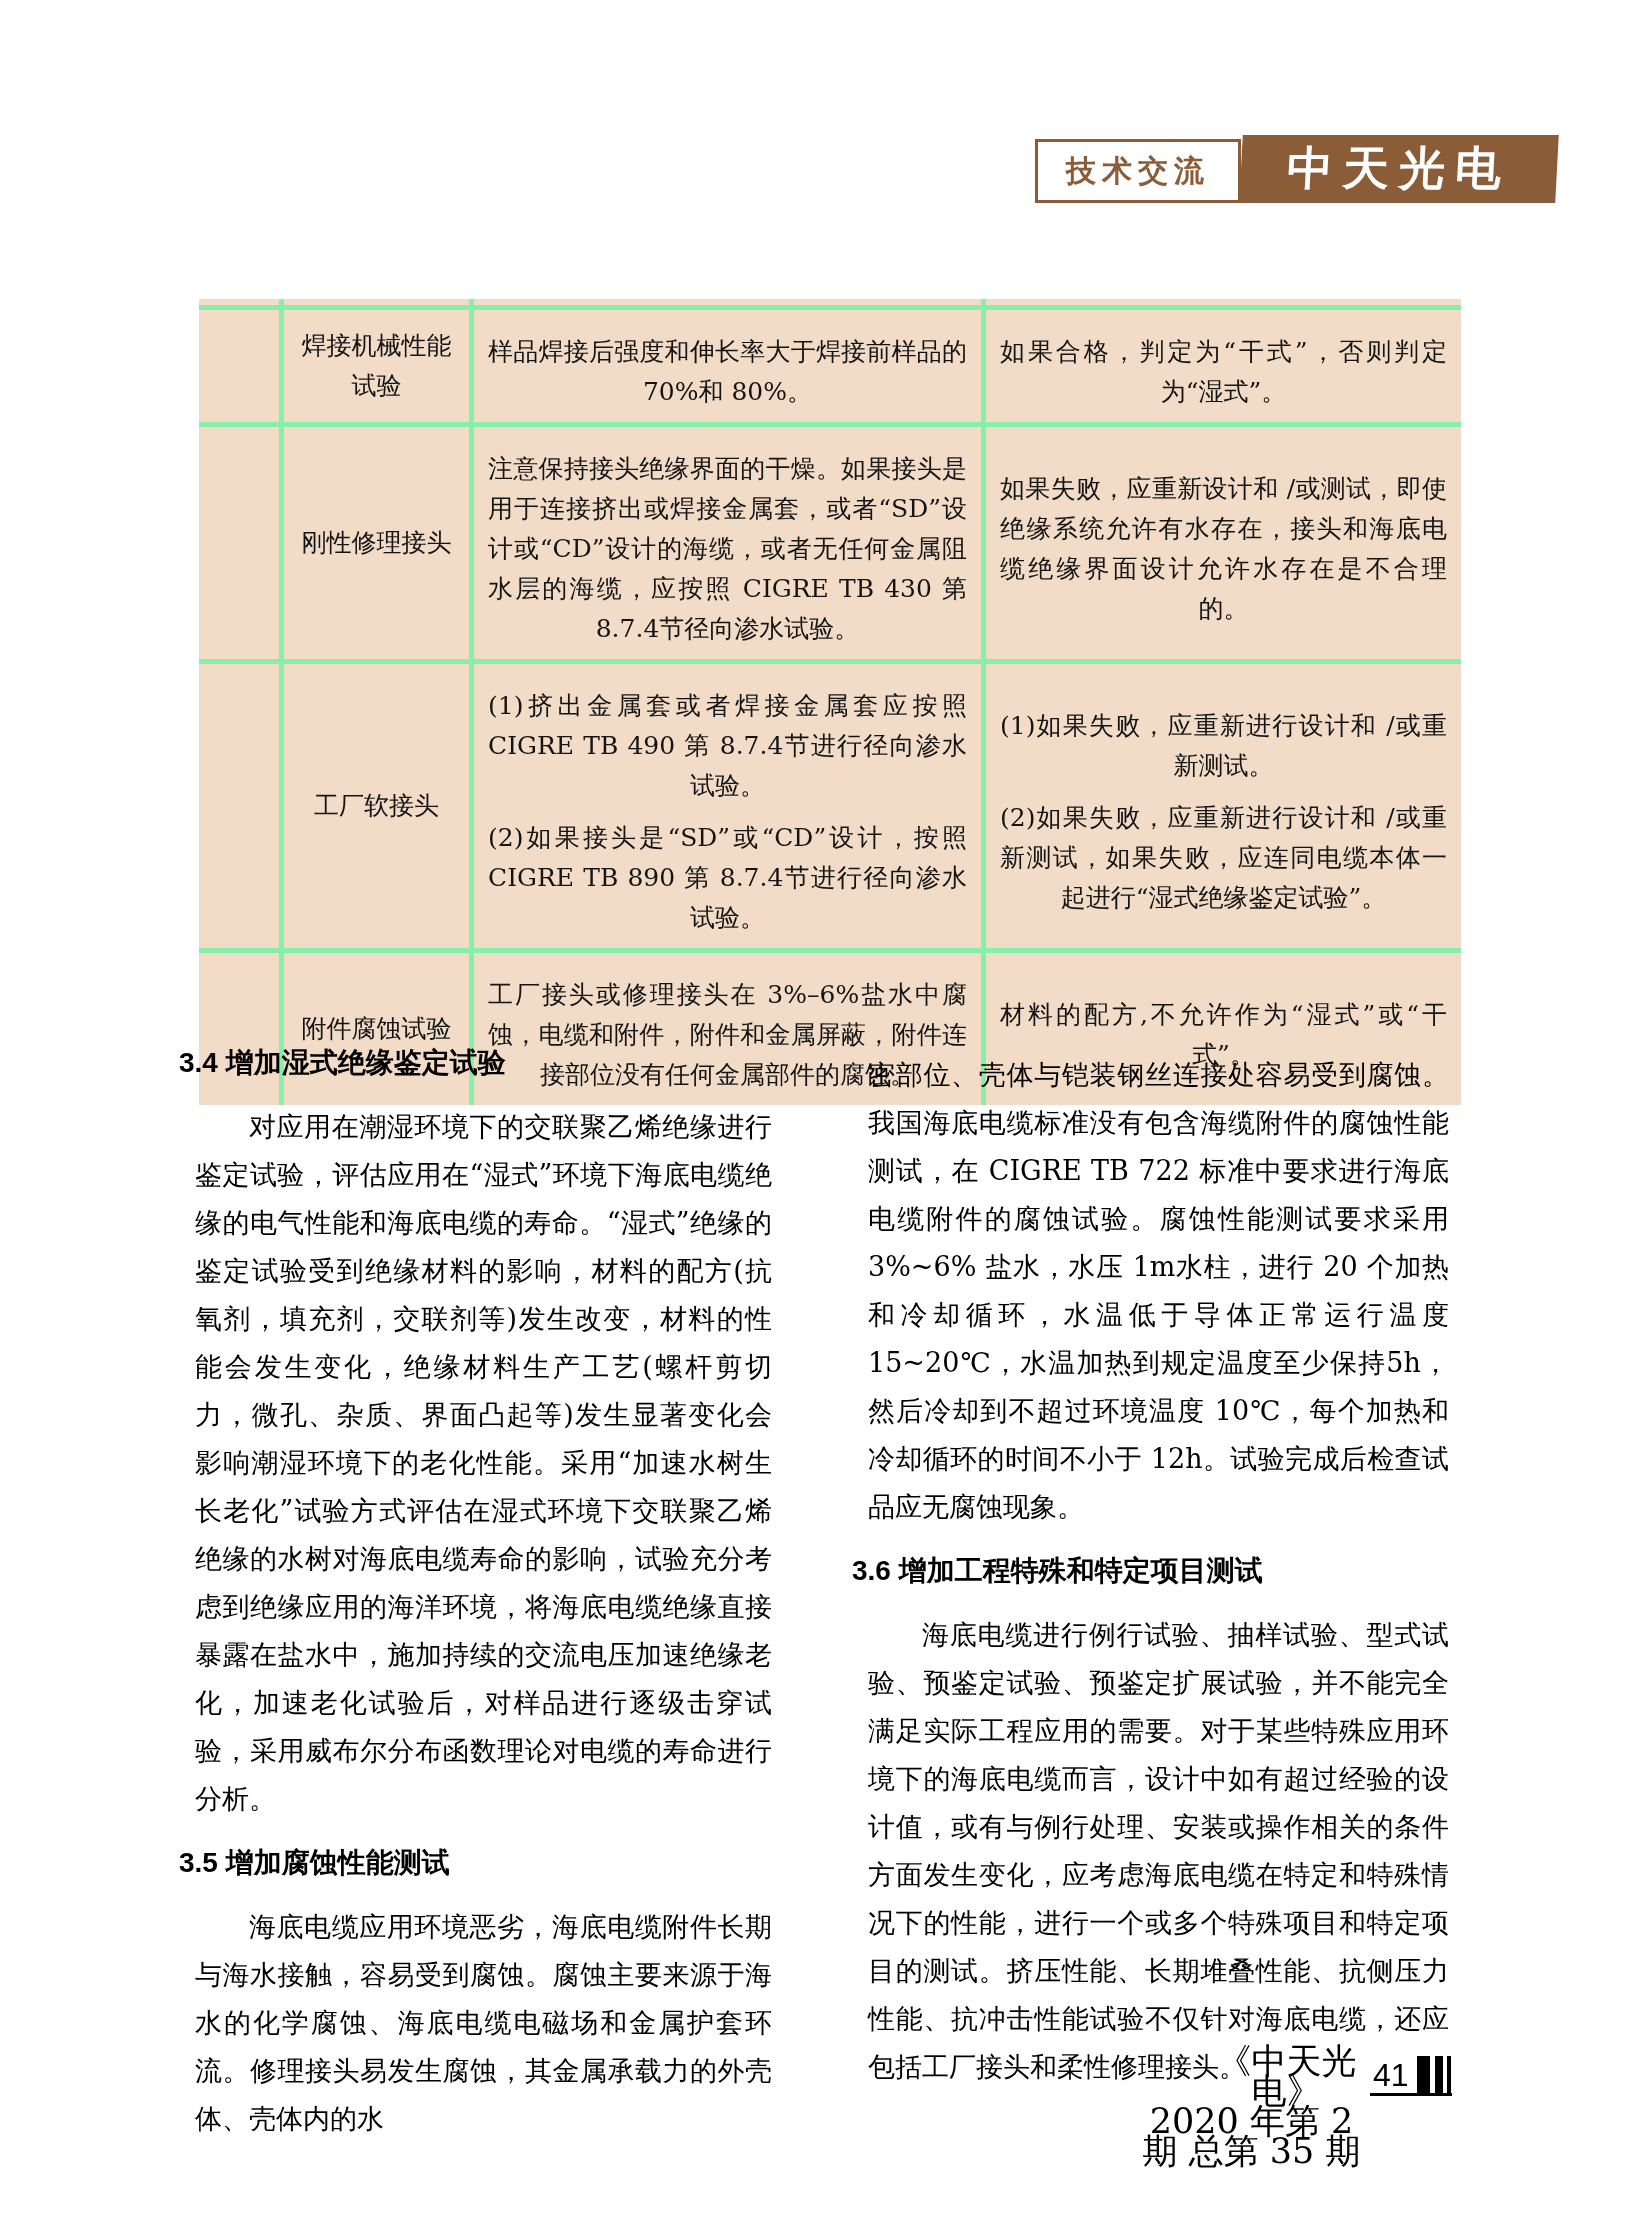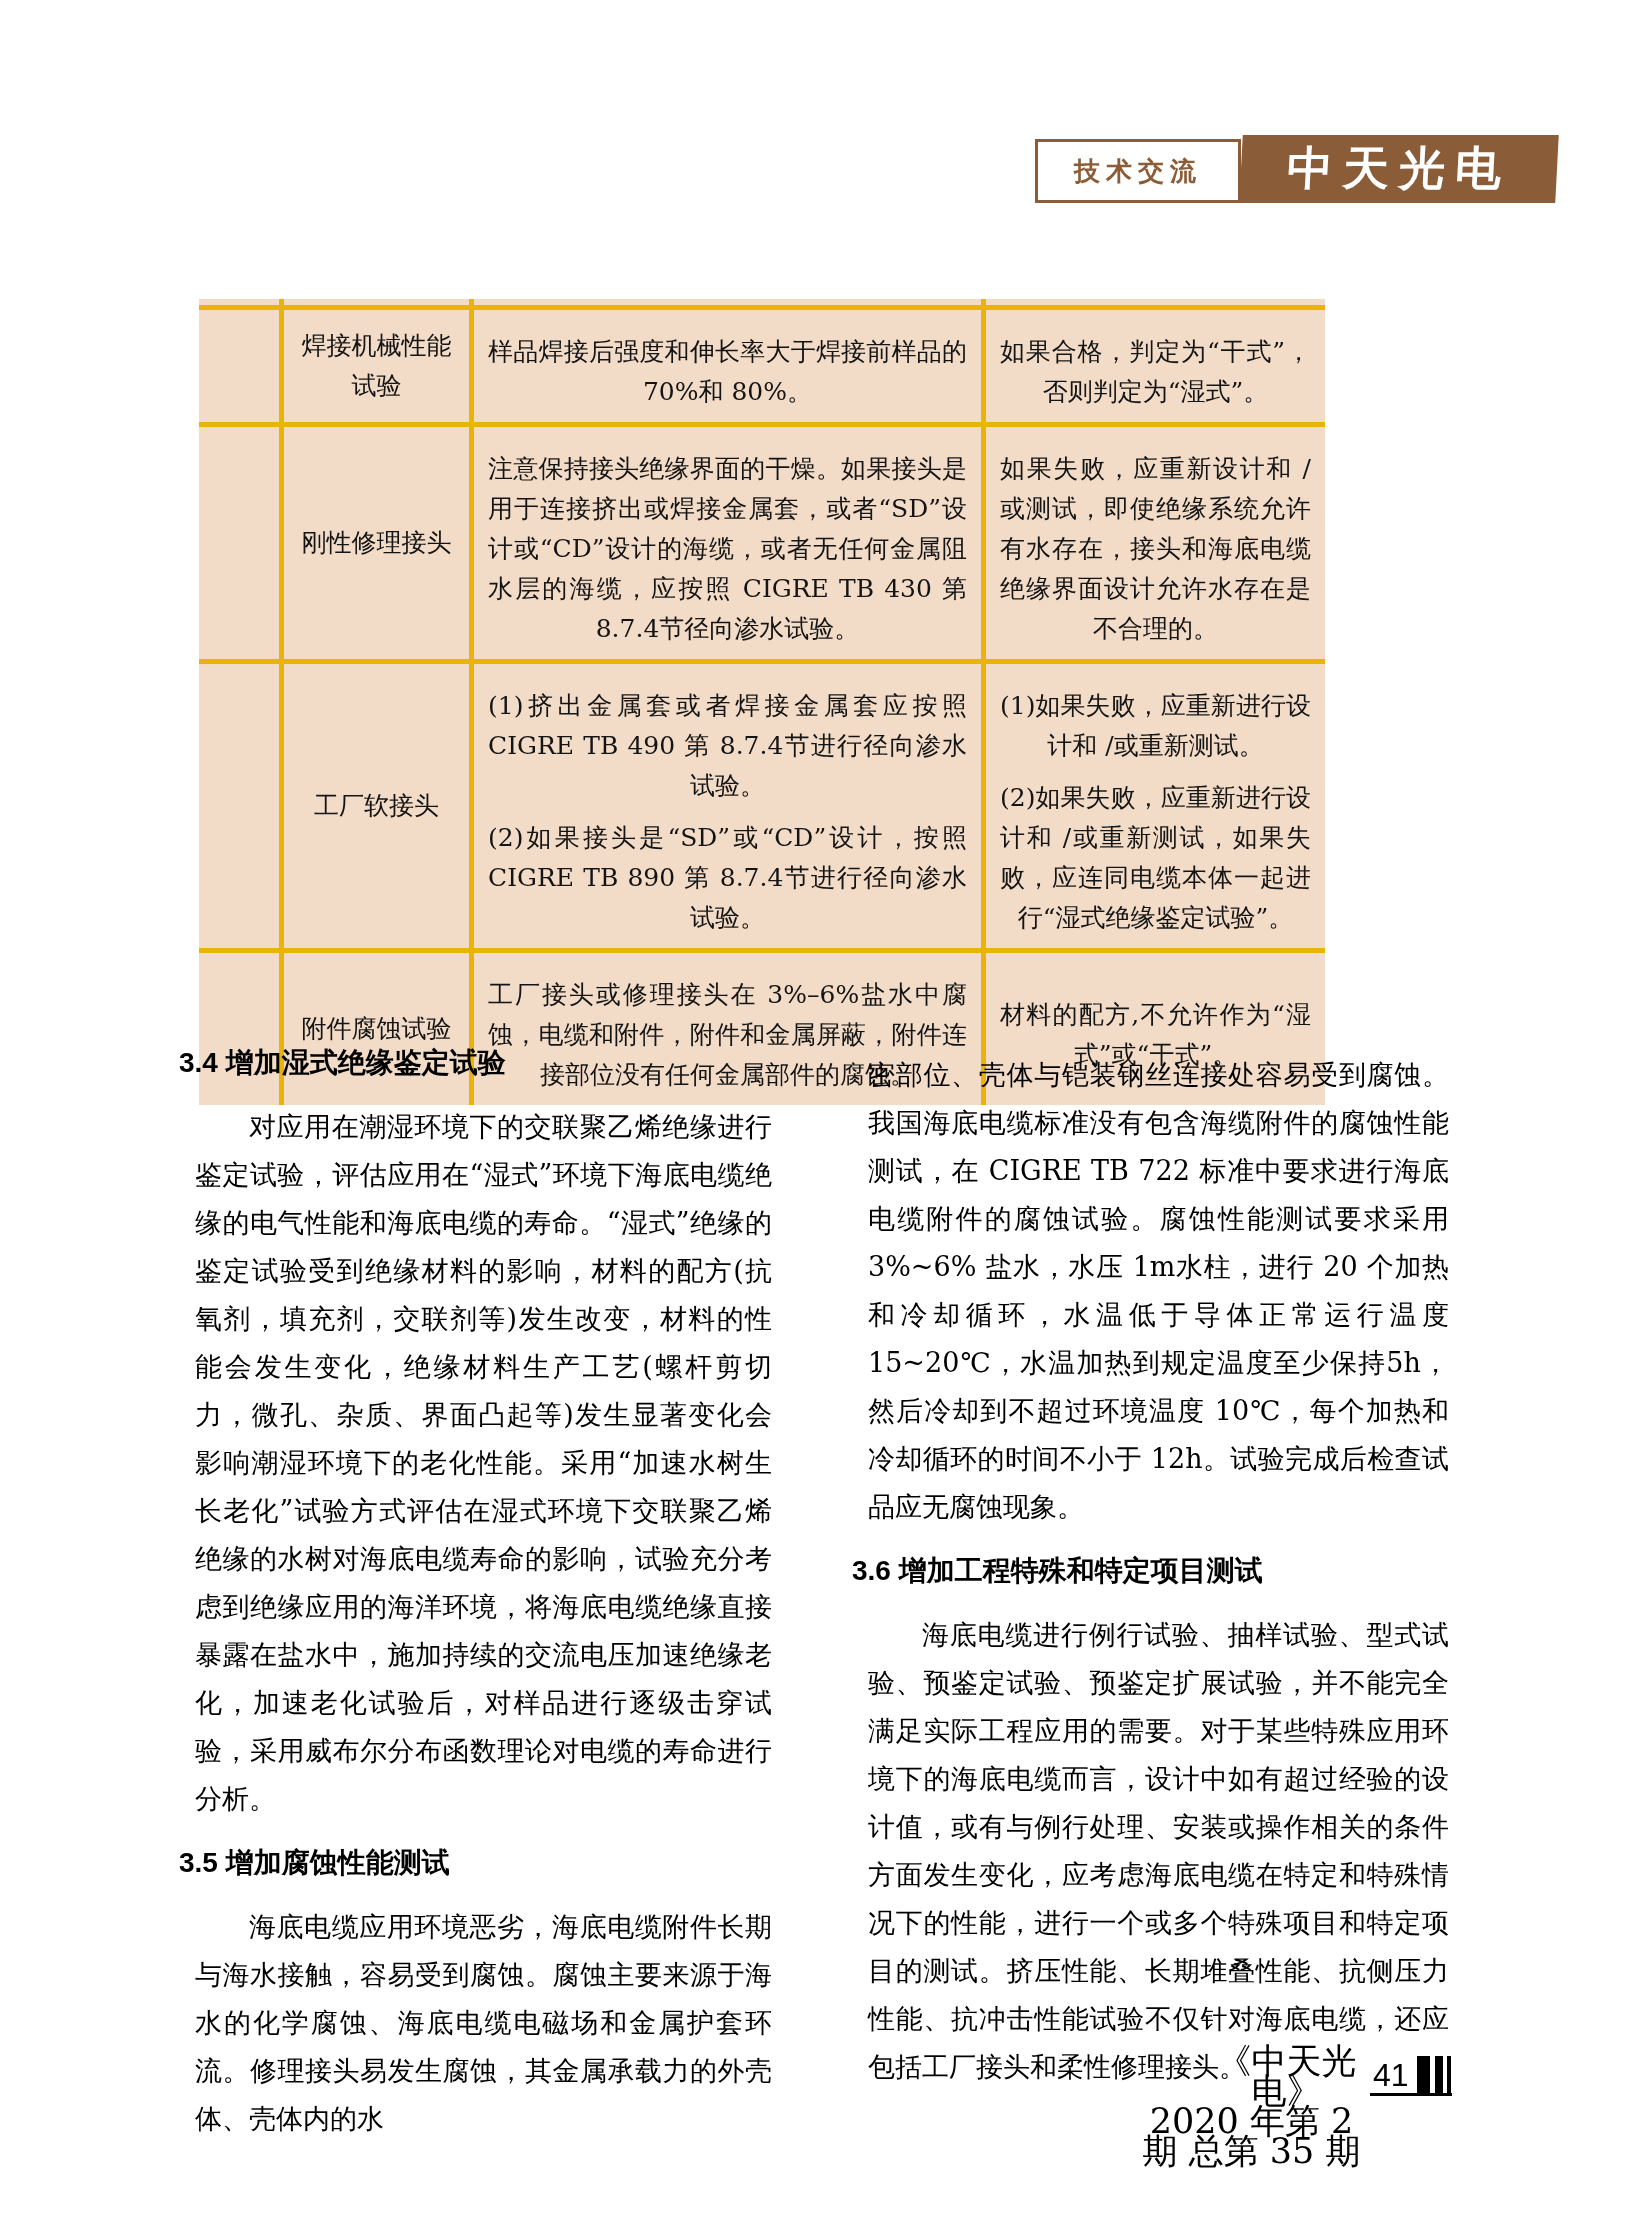--- a/index.html
+++ b/index.html
@@ -7,35 +7,35 @@
     width:1646px;height:2233px;position:relative;background:#ffffff;
     font-family:"DejaVu Serif","Liberation Serif",serif;color:#111;
     overflow:hidden;
   }
   
   .header-tag{
     position:absolute;left:1035px;top:139px;width:206px;height:64px;
     border:3px solid #8a5c38;box-sizing:border-box;
     display:flex;align-items:center;justify-content:center;
     color:#8a5c38;font-family:"Liberation Sans","DejaVu Sans",sans-serif;
-    font-size:26px;font-weight:600;letter-spacing:6px;background:#fff;
+    font-size:30px;font-weight:600;letter-spacing:6px;background:#fff;
   }
   .header-brand{
     position:absolute;left:1241px;top:135px;width:316px;height:68px;
     background:#8a5c38;color:#fff;
     display:flex;align-items:center;justify-content:center;
     font-size:46px;font-weight:bold;letter-spacing:10px;
     font-family:"DejaVu Serif","Liberation Serif",serif;
     transform:skewX(-3deg);
   }
   
   .qual-table{
-    position:absolute;left:199px;top:299px;width:1126px;
+    position:absolute;left:199px;top:299px;width:1262px;
     display:grid;grid-template-columns:80px 185px 507px 1fr;
-    gap:5px;background:#eab308;
+    gap:5px;background:#86efac;
   }
   .cell{
     background:#f2dcc8;box-sizing:border-box;
     display:flex;flex-direction:column;justify-content:center;align-items:center;
     padding:10px 14px;font-size:25px;line-height:40px;color:#141414;
   }
   .cell.sliver{height:6px;padding:0;}
   .cell-label{text-align:center;}
   .cell-par{width:100%;text-align:justify;text-align-last:center;margin-top:12px;}
   

